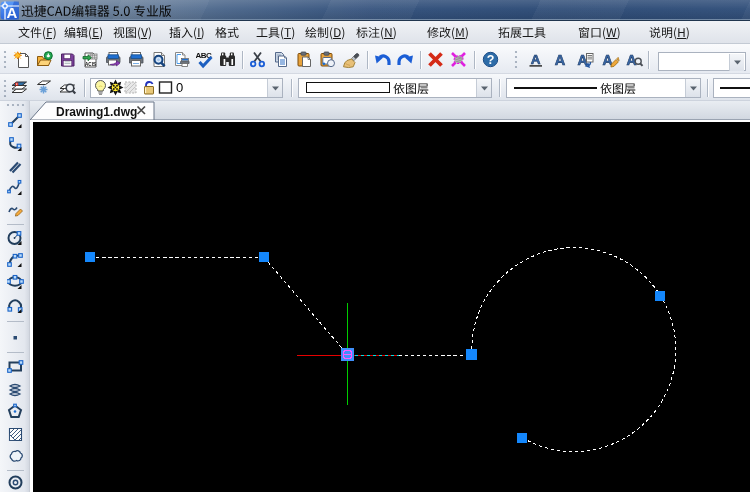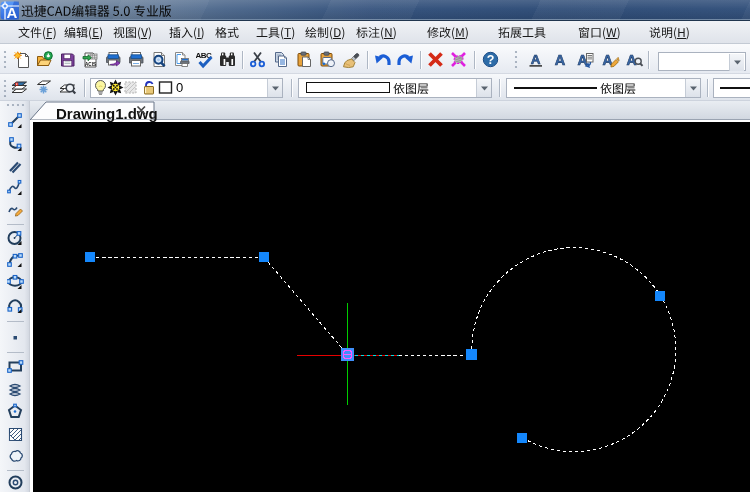--- a/index.html
+++ b/index.html
@@ -360,21 +360,21 @@
     <div class="abs" style="left:713px;top:78px;width:40px;height:20px;
 background:#fff;border:1px solid #aab2bf"></div>
     <div class="abs" style="left:720px;top:87px;width:30px;height:1.6px;background:#111"></div>
     <div class="abs" style="left:30px;top:101px;width:720px;height:19px;
 background:linear-gradient(#e9edf2,#d2d8e1);border-bottom:1px solid #9aa3b1"></div>
     <div class="abs" style="left:30px;top:120px;width:720px;height:2px;background:#fff"></div>
     <div class="abs" style="left:30px;top:120px;width:3px;height:372px;background:#fff"></div>
     <svg class="abs" style="left:28px;top:101px" width="130" height="19">
 <path d="M18 1 L126 1 L126 19 L2 19 z" fill="#fdfdfe" stroke="#6a7689" stroke-width="1"></path>
 </svg>
-    <div class="abs" style="left:56px;top:105px;font-size:15px;font-weight:bold;letter-spacing:0px;color:#111;font-family:'Liberation Sans'">Drawing1.dwg</div>
+    <div class="abs" style="left:56px;top:105px;font-size:12px;font-weight:bold;letter-spacing:0px;color:#111;font-family:'Liberation Sans'">Drawing1.dwg</div>
     <svg class="abs" style="left:136px;top:105px" width="11" height="11">
 <path d="M1.5 1.5 L9 9 M9 1.5 L1.5 9" stroke="#444" stroke-width="1.6"></path>
     </svg>
     <div class="abs" style="left:0;top:101px;width:30px;height:391px;
 background:linear-gradient(90deg,#f4f6f9,#e3e7ee 85%,#d3d8e1);border-right:1px solid #c8cdd6"></div>
     <svg class="abs" style="left:6px;top:103px" width="20" height="5">
 <circle cx="2" cy="2" r="1.1" fill="#9aa5b5"></circle>
       <circle cx="7" cy="2" r="1.1" fill="#9aa5b5"></circle>
 <circle cx="12" cy="2" r="1.1" fill="#9aa5b5"></circle>
       <circle cx="17" cy="2" r="1.1" fill="#9aa5b5"></circle>

